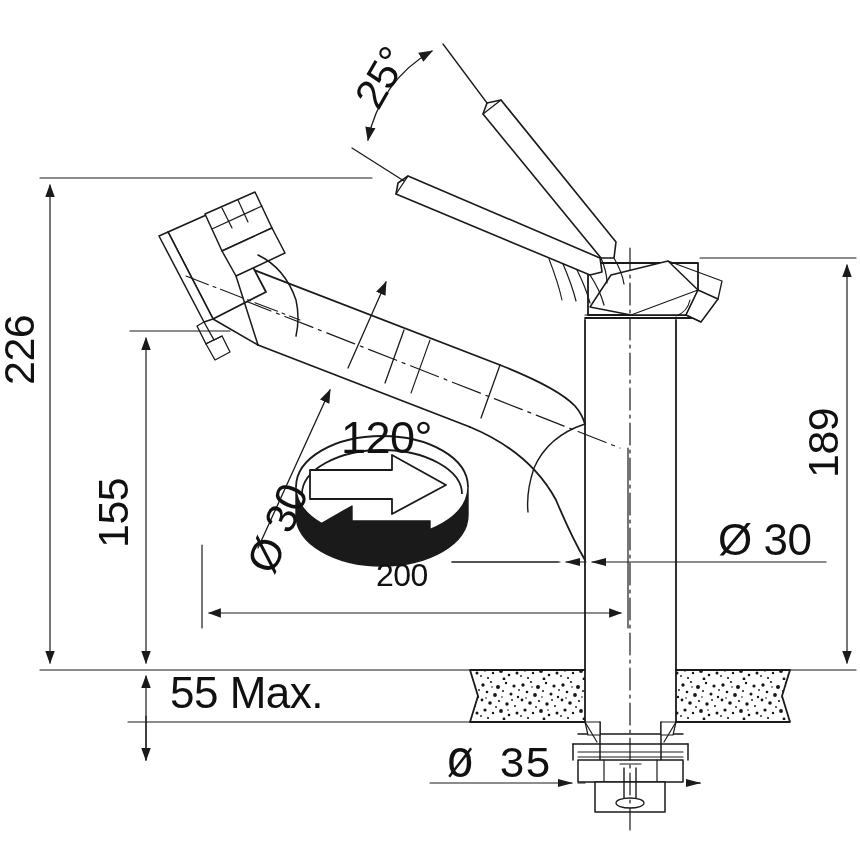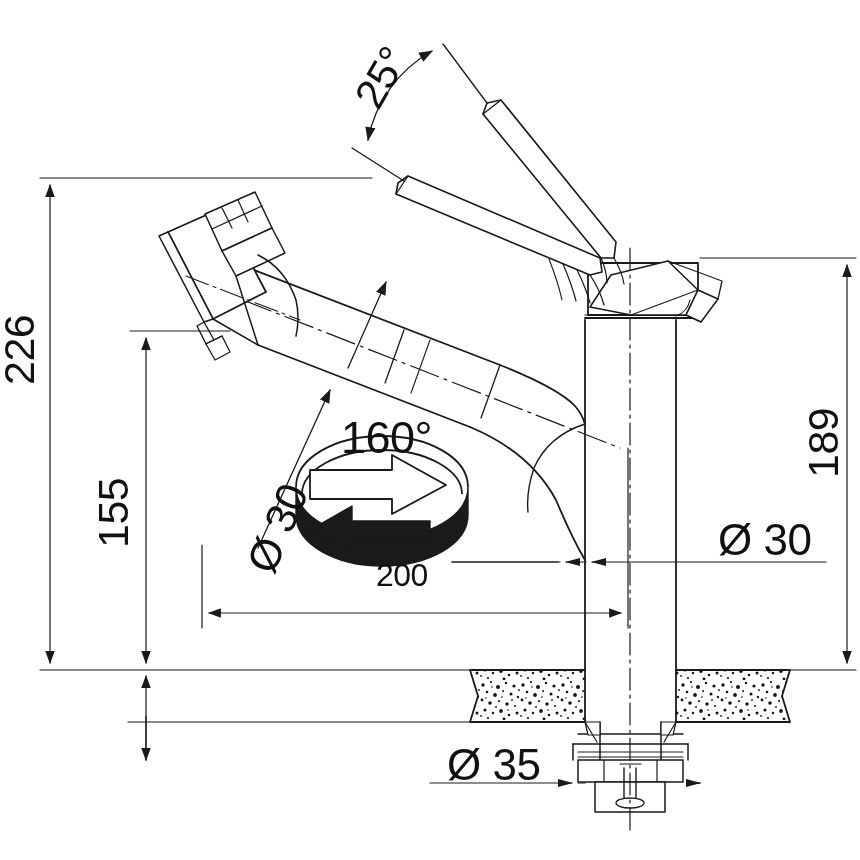--- a/index.html
+++ b/index.html
@@ -277,24 +277,25 @@
 </svg>
 
 <div class="lbl" style="left:-2px;top:385px;font-size:43px;transform:rotate(-90deg);transform-origin:left top;">226</div>
 
 <div class="lbl" style="left:92px;top:548px;font-size:43px;transform:rotate(-90deg);transform-origin:left top;">155</div>
 
 <div class="lbl" style="left:802px;top:478px;font-size:43px;transform:rotate(-90deg);transform-origin:left top;">189</div>
 
 <div class="lbl" style="left:376px;top:559px;font-size:32px;">200</div>
 
+<div class="lbl" style="left:170px;top:671px;font-size:44px;">55 Max.</div>
 
 <div class="lbl" style="left:240px;top:562px;font-size:43px;transform:rotate(-67deg);transform-origin:left top;">Ø 30</div>
 
-<div class="lbl" style="left:447px;top:743px;font-size:44px;">Ø 35</div>
+<div class="lbl" style="left:447px;top:743px;font-size:44px;font-family:Liberation Mono, monospace;">Ø 35</div>
 
 <div class="lbl" style="left:718px;top:518px;font-size:44px;">Ø 30</div>
 
 <div class="lbl" style="left:348px;top:94px;font-size:42px;transform:rotate(-60deg);transform-origin:left top;">25°</div>
 
-<div class="lbl" style="left:341px;top:415px;font-size:45px;">160°</div>
+<div class="lbl" style="left:341px;top:415px;font-size:45px;">120°</div>
 
 </div>
 
 </body></html>

